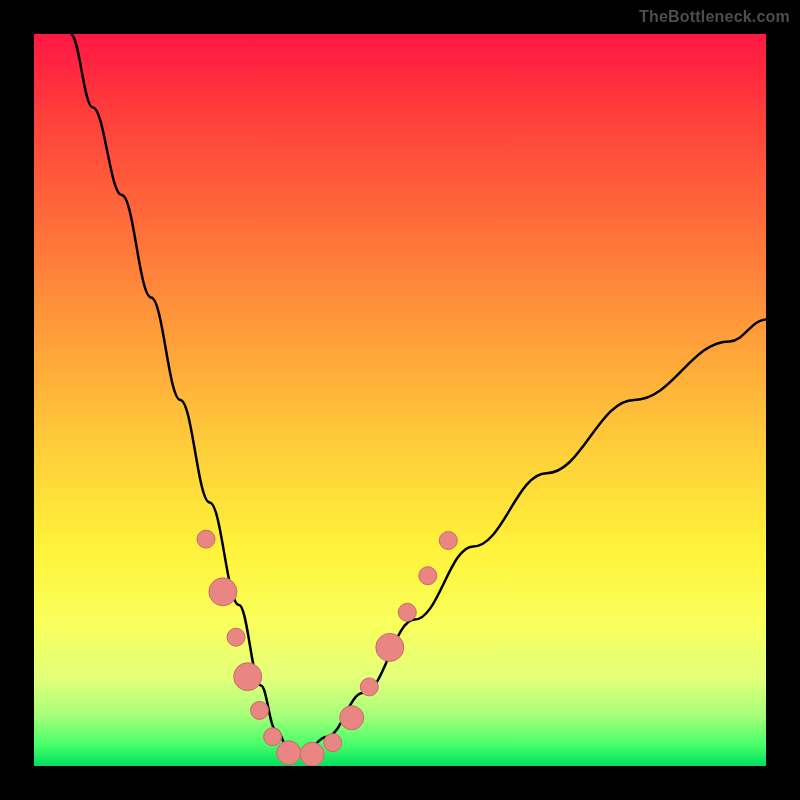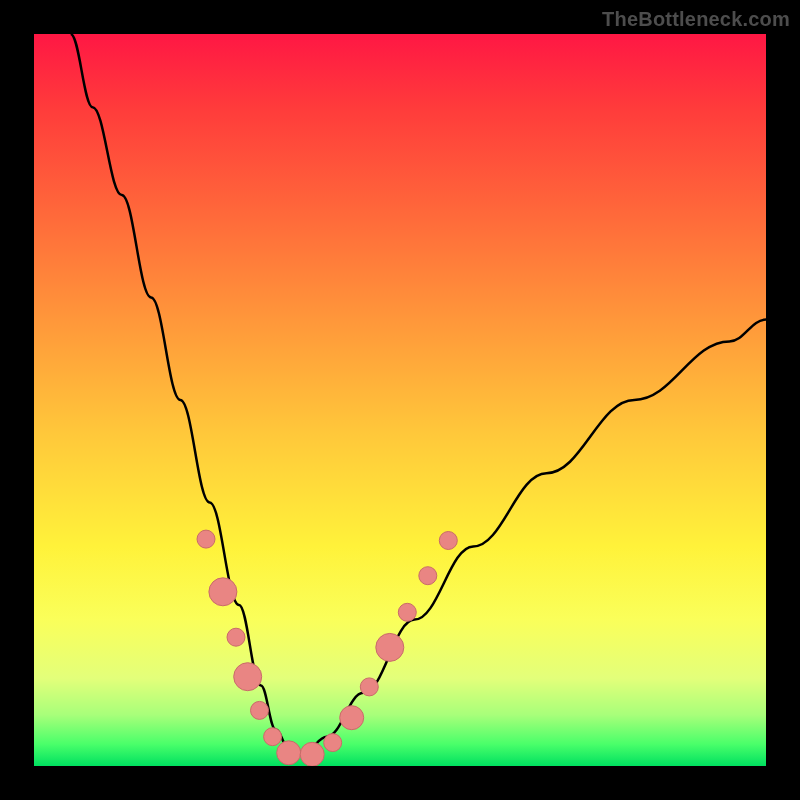--- a/index.html
+++ b/index.html
@@ -27,21 +27,21 @@
       #e3ff7a 88%,
       #a8ff7a 93%,
       #4aff6a 97%,
       #00e060 100%);
   }
   .watermark {
     position: absolute;
     top: 8px;
     right: 10px;
     font-family: Arial, Helvetica, sans-serif;
-    font-size: 20px;
+    font-size: 16px;
     font-weight: 600;
     color: #4d4d4d;
     letter-spacing: 0.2px;
     user-select: none;
   }
   svg.curve {
     position: absolute;
     inset: 0;
     width: 100%;
     height: 100%;

